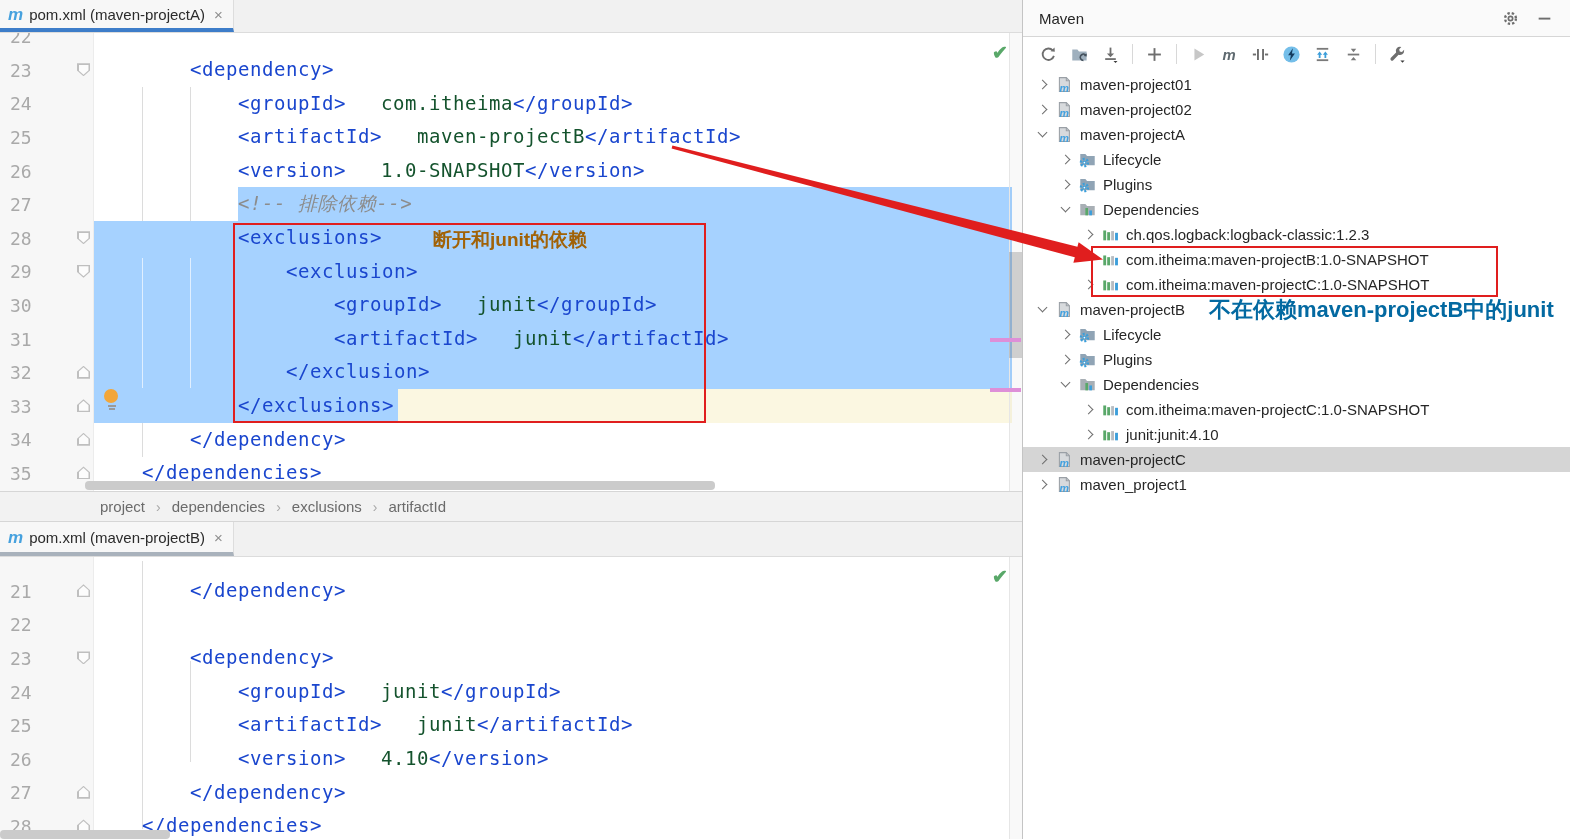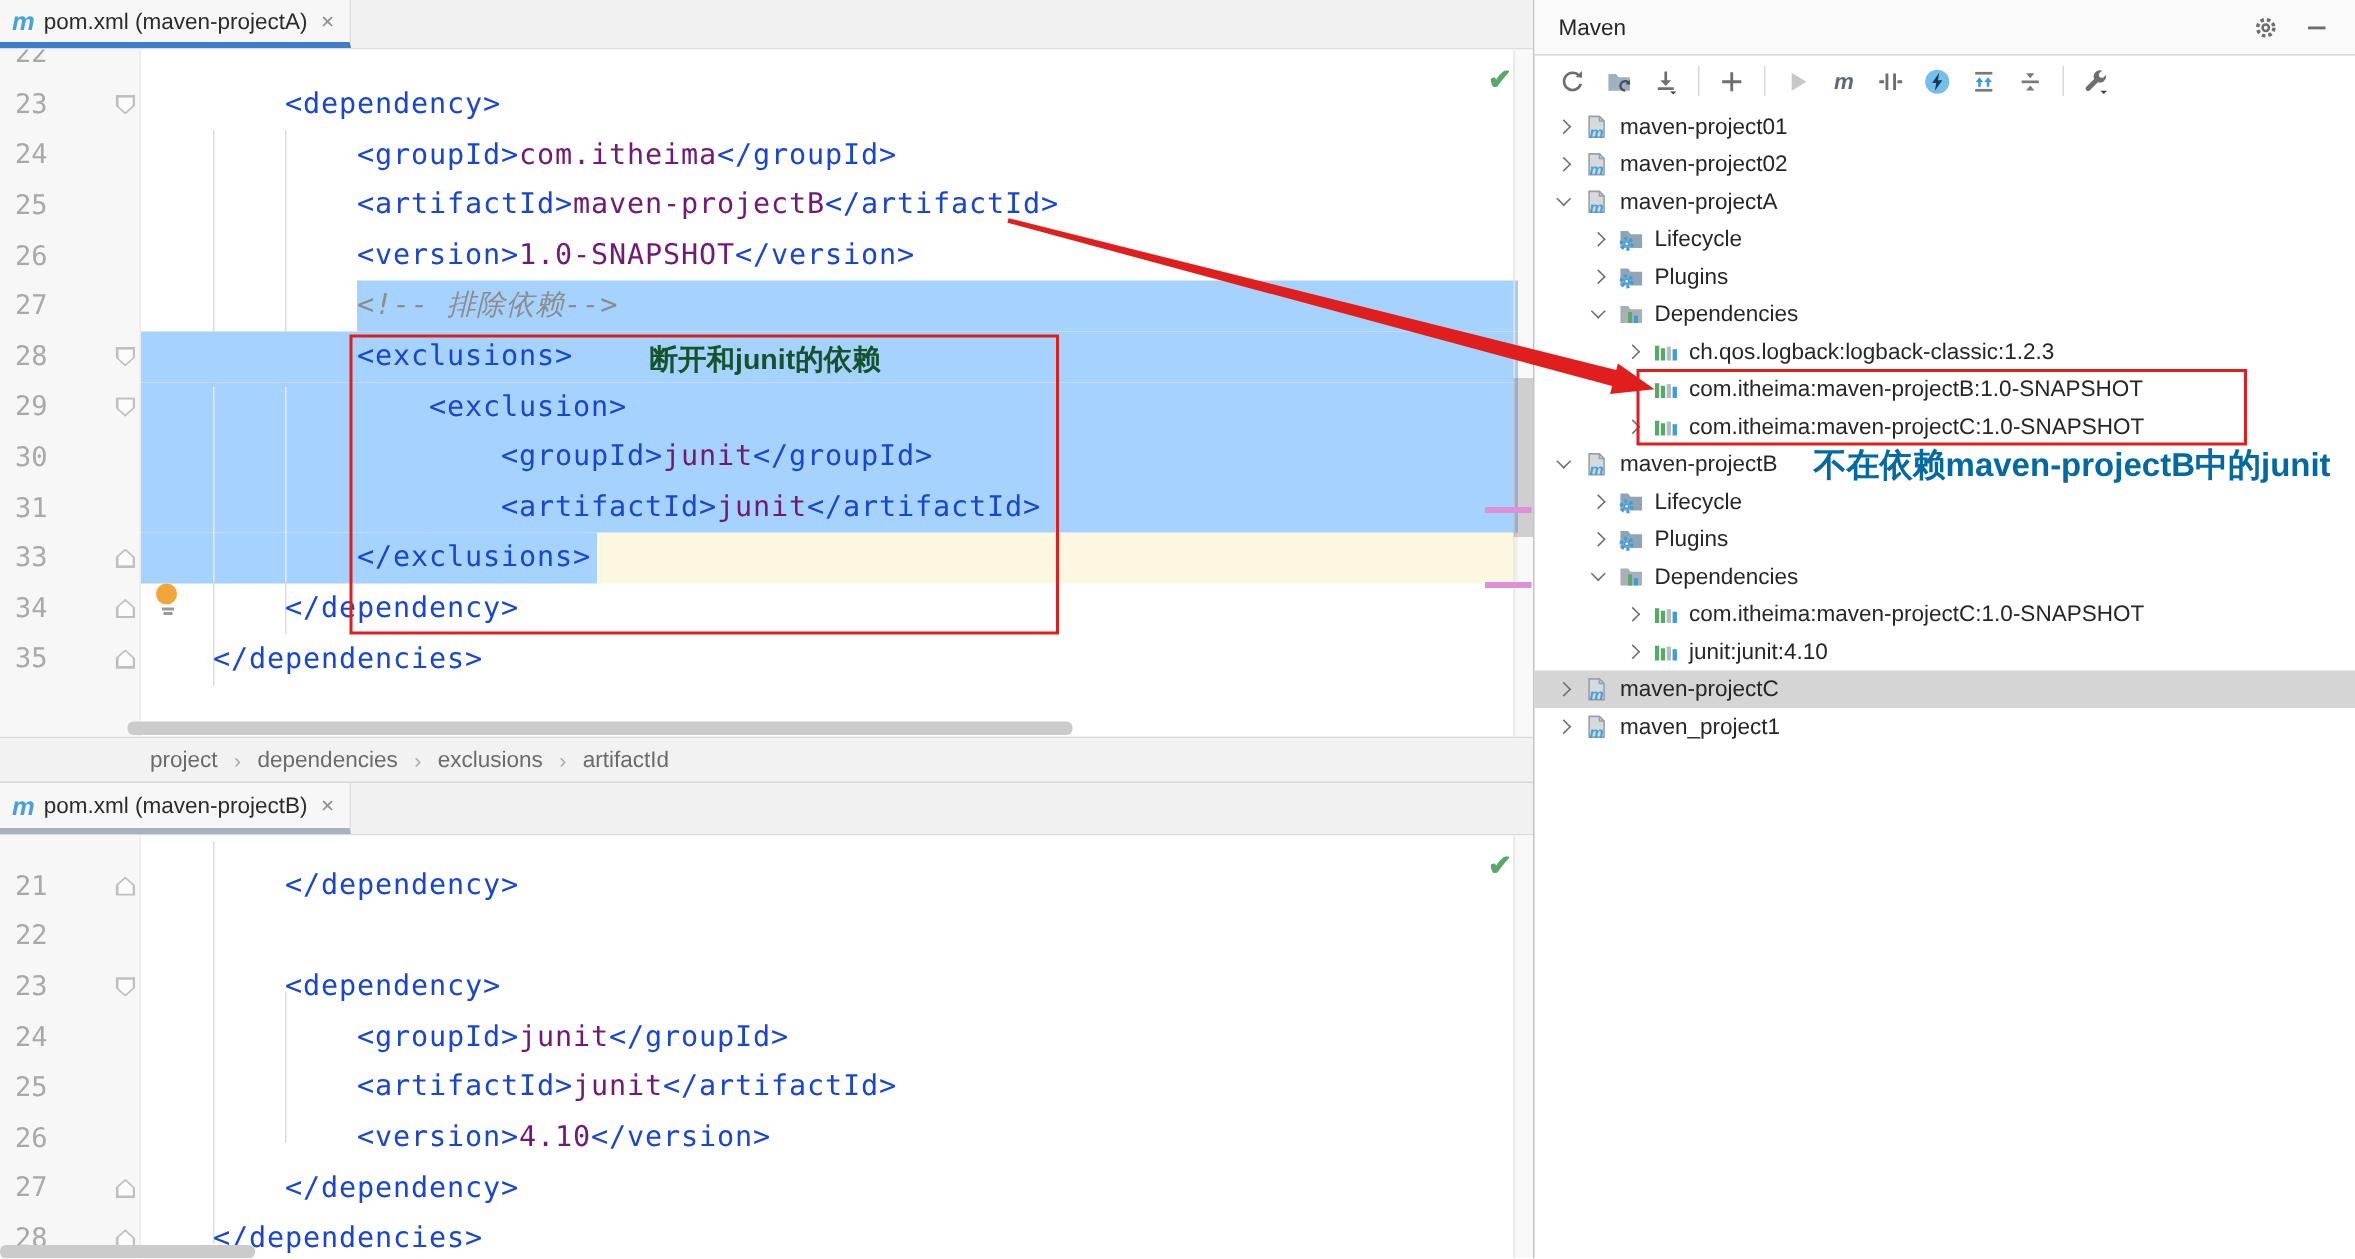--- a/index.html
+++ b/index.html
@@ -39,29 +39,29 @@
   .fold.down i { clip-path:polygon(0 0,100% 0,100% 55%,50% 100%,0 55%); background:#FCFCFC; }
   .fold.up i   { clip-path:polygon(50% 0,100% 45%,100% 100%,0 100%,0 45%); background:#FCFCFC; }
 
   .codewrap { flex:1; position:relative; }
   .selbg { position:absolute; top:0; bottom:0; background:#A6D2FF; z-index:1; }
   .curbg { position:absolute; top:0; bottom:0; left:0; right:10px; background:#FBF7E1; z-index:0; }
   .code { position:relative; z-index:2; display:block; white-space:pre;
     font-family:"DejaVu Sans Mono", monospace; font-size:19px; line-height:33.6px;
     letter-spacing:0.56px; }
   .code .tag { color:#1A46CE; }
-  .code .plain { color:#701a75; }
+  .code .plain { color:#14532d;margin-left:35px; }
   .code .comment { color:#8C8C8C; font-style:italic; }
 
   .guide { position:absolute; width:1px; background:#DCDCDC; z-index:0; }
   .guide.w { background:rgba(255,255,255,0.65); z-index:3; }
 
   .redbox { position:absolute; border:2px solid #E01E1E; z-index:6; pointer-events:none; }
   .redbox.editor { left:233px; top:190px; width:473px; height:200px; }
-  .red-note { position:absolute; color:#14532d; font-weight:bold; z-index:7; }
+  .red-note { position:absolute; color:#a16207; font-weight:bold; z-index:7; }
   .red-note.in-editor { left:433px; top:194px; font-size:19px; }
 
   .bulb { position:absolute; left:104px; top:356px; width:15px; height:21px; z-index:6; }
   .bulb .glass { width:14px; height:14px; border-radius:50%; background:#F2A63A; }
   .bulb .base { width:8px; height:2px; background:#9A9A9A; margin:1.5px auto 0; }
   .bulb .base2 { width:6px; height:2px; background:#9A9A9A; margin:1px auto 0; }
 
   .check { position:absolute; top:8px; right:14px; color:#59A869; font-size:19px;
     font-weight:bold; z-index:5; }
 
@@ -218,20 +218,32 @@
               <span class="code"><span class="tag">                    &lt;groupId&gt;</span><span class="plain">junit</span><span class="tag">&lt;/groupId&gt;</span></span>
             </div>
           </div>
           <div class="row">
             <div class="gut">
               <span class="lnum">31</span>
             </div>
             <div class="codewrap">
               <div class="selbg" style="left: 0px; right: 10px;"></div>
               <span class="code"><span class="tag">                    &lt;artifactId&gt;</span><span class="plain">junit</span><span class="tag">&lt;/artifactId&gt;</span></span>
+            </div>
+          </div>
+          <div class="row">
+            <div class="gut">
+              <span class="lnum">32</span>
+              <span class="fold up">
+                <i></i>
+              </span>
+            </div>
+            <div class="codewrap">
+              <div class="selbg" style="left: 0px; right: 10px;"></div>
+              <span class="code"><span class="tag">                &lt;/exclusion&gt;</span></span>
             </div>
           </div>
           <div class="row">
             <div class="gut">
               <span class="lnum">33</span>
               <span class="fold up">
                 <i></i>
               </span>
             </div>
             <div class="codewrap">

